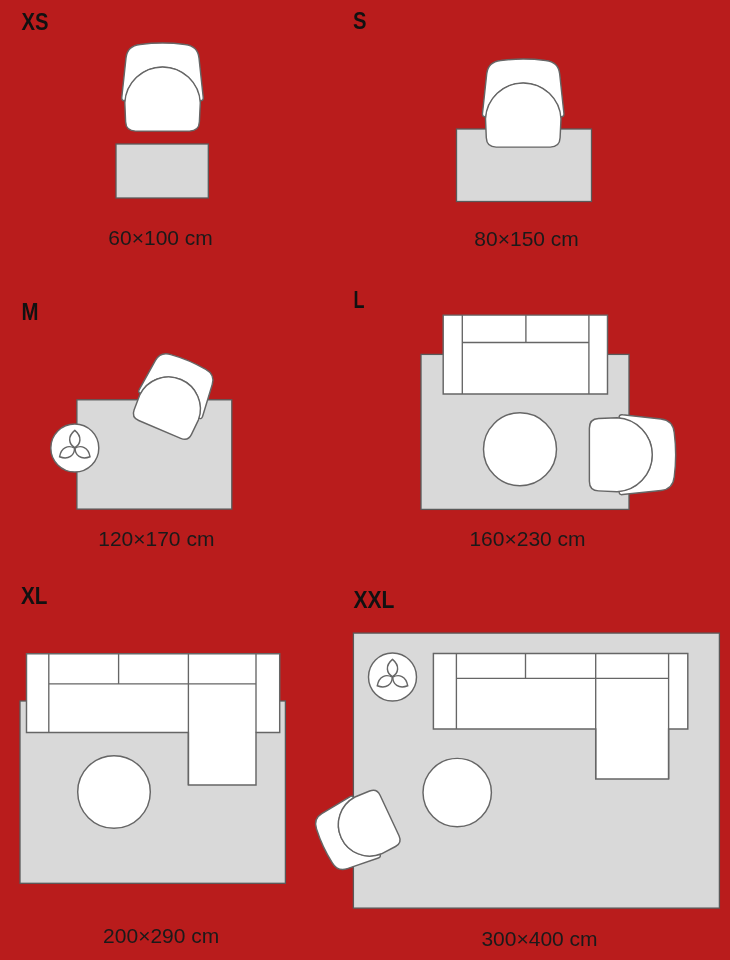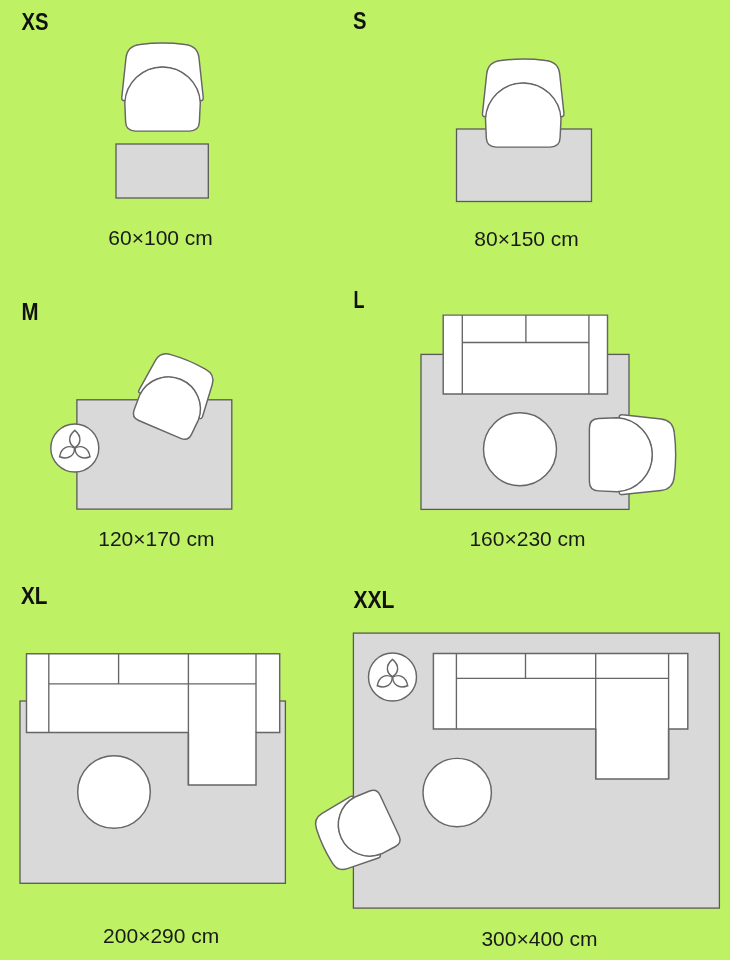--- a/index.html
+++ b/index.html
@@ -1,16 +1,16 @@
 <!DOCTYPE html>
 <html><head>
 <meta charset="utf-8">
 <style>
   html,body{margin:0;padding:0;background:#ffffff;}
-  .page{position:relative;width:730px;height:960px;background:#bef264;overflow:hidden;
+  .page{position:relative;width:730px;height:960px;background:#b91c1c;overflow:hidden;
         font-family:"Liberation Sans", sans-serif;}
 </style>
 </head>
 <body>
 <div class="page">
 <svg width="730" height="960" viewBox="0 0 730 960">
   <defs>
     <g id="chair">
       <path class="f" d="M 4.2 57.8 C 1.6 58.5 0.4 56.7 0.8 54.4 L 5.0 15.2 Q 6.3 3.0 19.0 1.7 Q 41.5 -1.2 64.0 1.7 Q 76.7 3.0 78.0 15.2 L 82.2 54.4 C 82.6 56.7 81.4 58.5 78.8 57.8 L 77.5 52.8 A 37 37 0 0 0 5.5 52.8 Z"></path>
       <path class="f" d="M 3.8 60.0 A 37.8 37.8 0 0 1 79.3 60.0 L 78.4 79.0 Q 78.0 88.3 68.5 88.3 L 14.5 88.3 Q 5.0 88.3 4.6 79.0 Z"></path>

